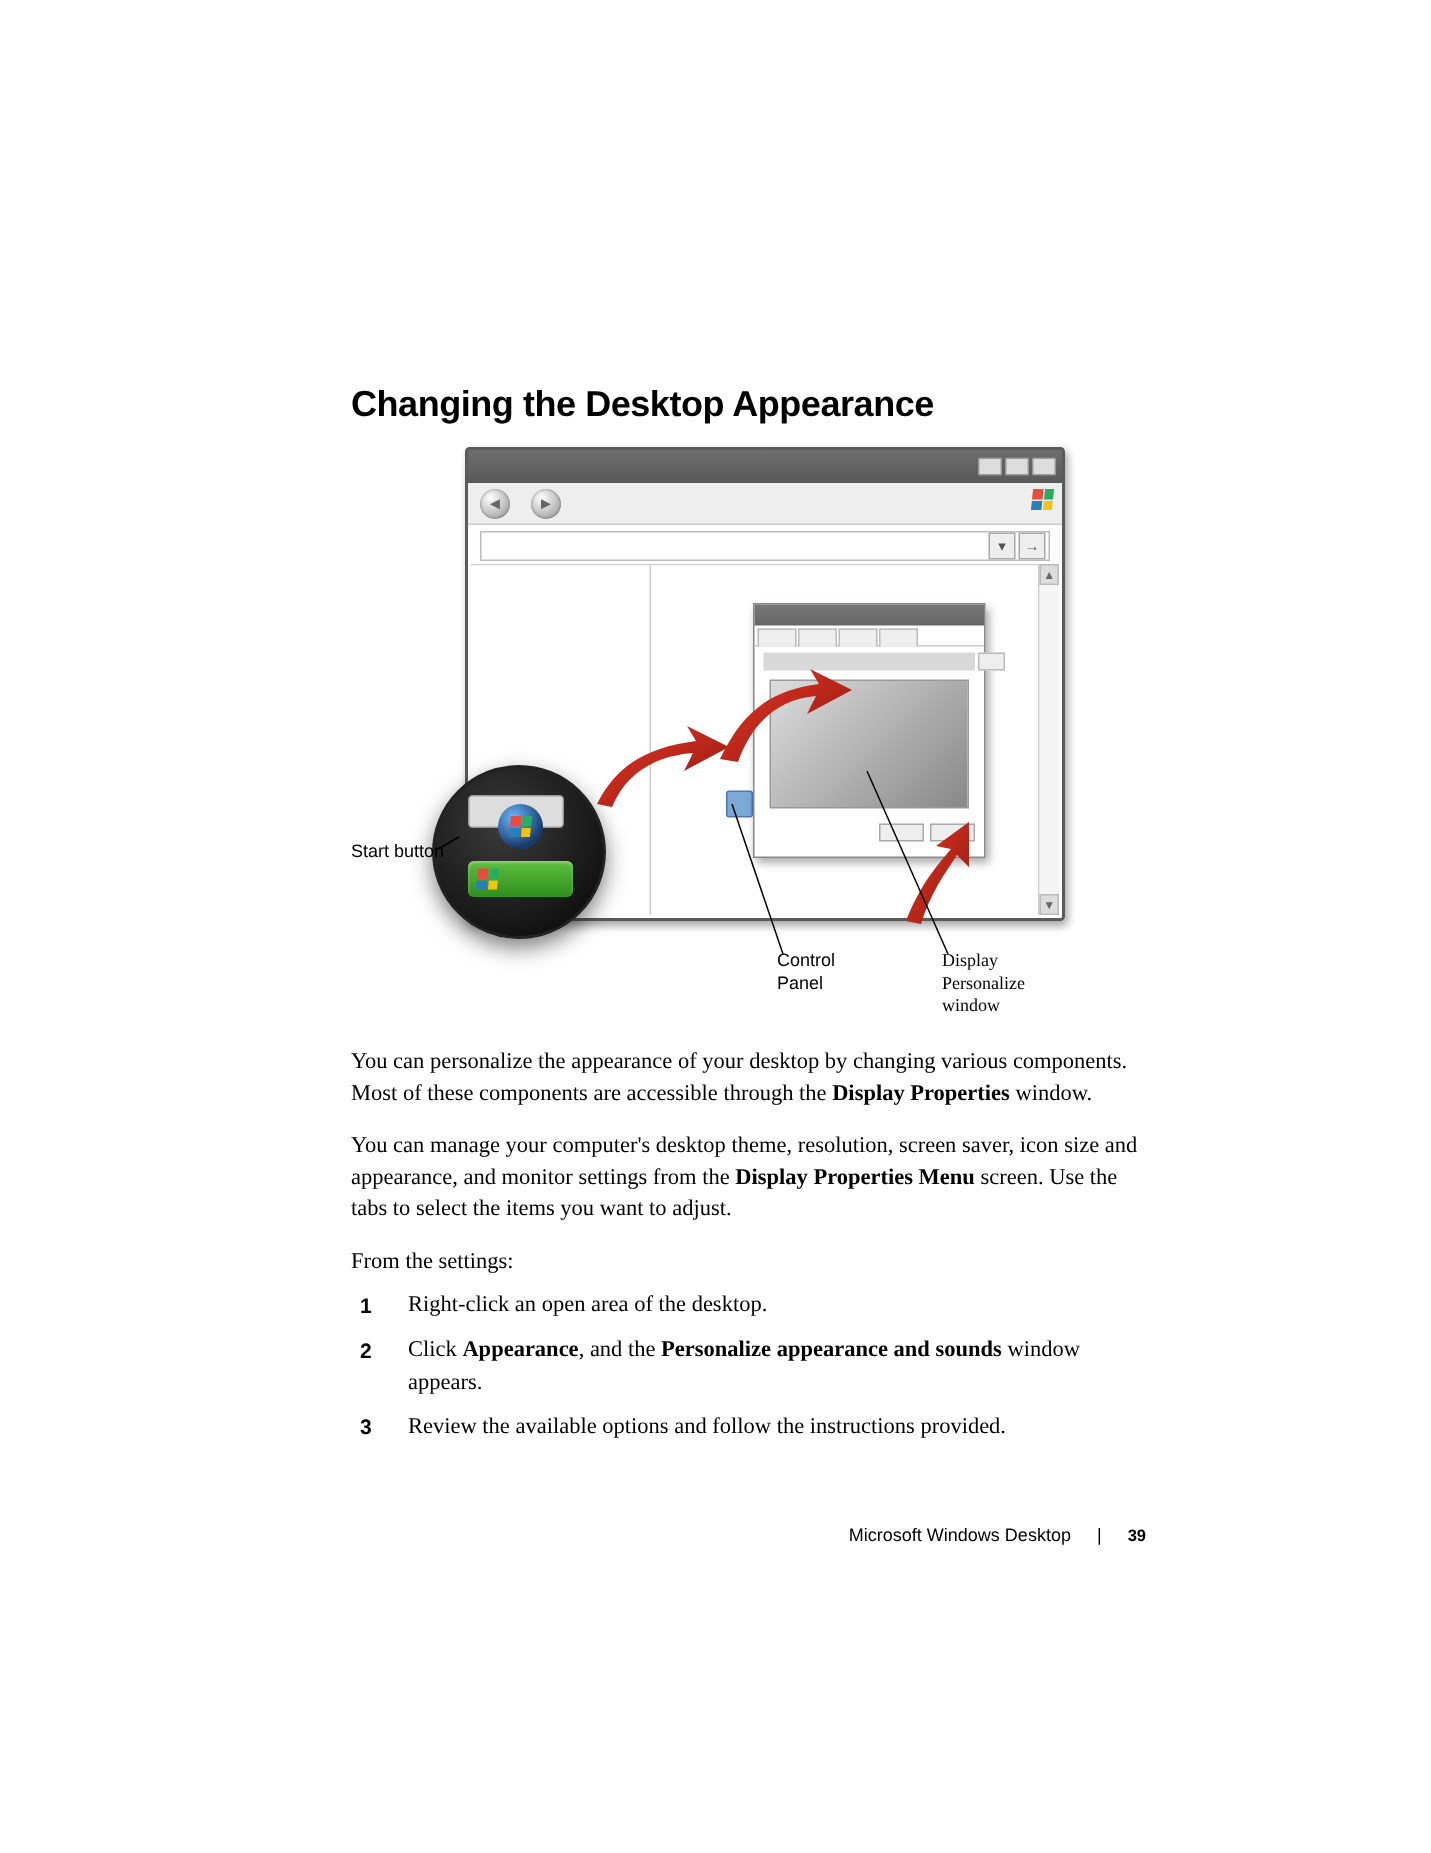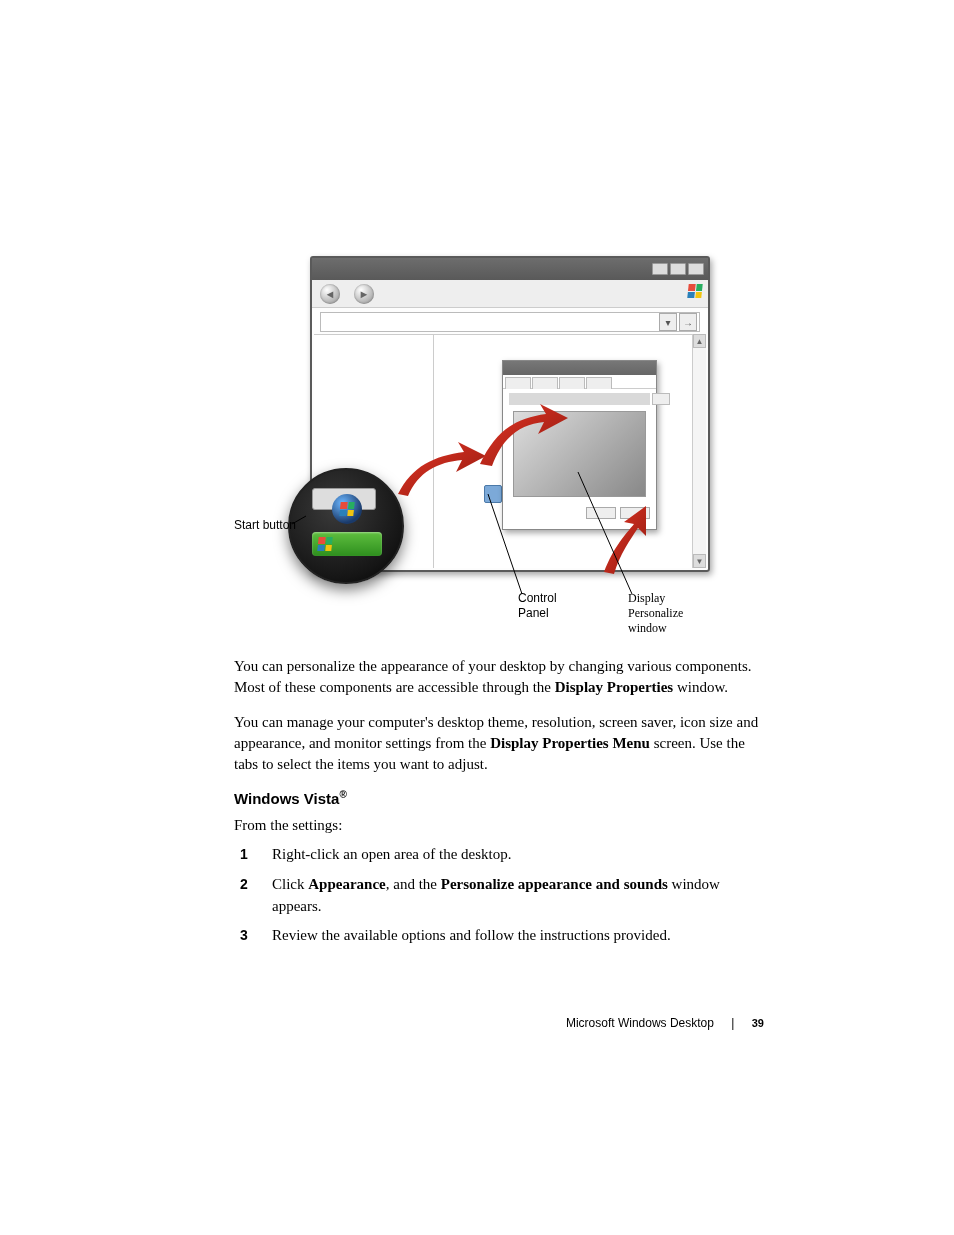--- a/index.html
+++ b/index.html
@@ -188,20 +188,21 @@
     color: #000;
     text-align: right;
   }
   .footer .sep { margin: 0 14px; color:#000; }
   .footer .pg { font-weight: 700; font-size: 11px; }
 </style>
 </head>
 <body>
 
 <div class="page">
+  <h2 class="heading">Changing the Desktop Appearance</h2>
 
   <div class="figure-wrap">
 
     <div class="win-outer">
       <div class="win-titlebar">
         <div class="tb-btn"></div>
         <div class="tb-btn"></div>
         <div class="tb-btn"></div>
       </div>
       <div class="win-toolbar">
@@ -304,23 +305,20 @@
   </div>
 
   <p class="body-text">
     <span>You can personalize the appearance of your desktop by changing various components. Most of these components are accessible through the </span><b>Display Properties</b><span> window.</span>
   </p>
 
   <p class="body-text">
     <span>You can manage your computer's desktop theme, resolution, screen saver, icon size and appearance, and monitor settings from the </span><b>Display Properties Menu</b><span> screen. Use the tabs to select the items you want to adjust.</span>
   </p>
 
-  <h3 class="subheading">
-    <span>Windows Vista</span><sup>®</sup>
-  </h3>
 
   <p class="body-text" style="margin-bottom:8px">From the settings:</p>
 
   <ol class="steps" id="steps-list">
       <li><span class="num">1</span>Right-click an open area of the desktop.</li>
       <li><span class="num">2</span>Click <b>Appearance</b>, and the <b>Personalize appearance and sounds</b> window appears.</li>
       <li><span class="num">3</span>Review the available options and follow the instructions provided.</li>
     </ol>
 
 </div>

